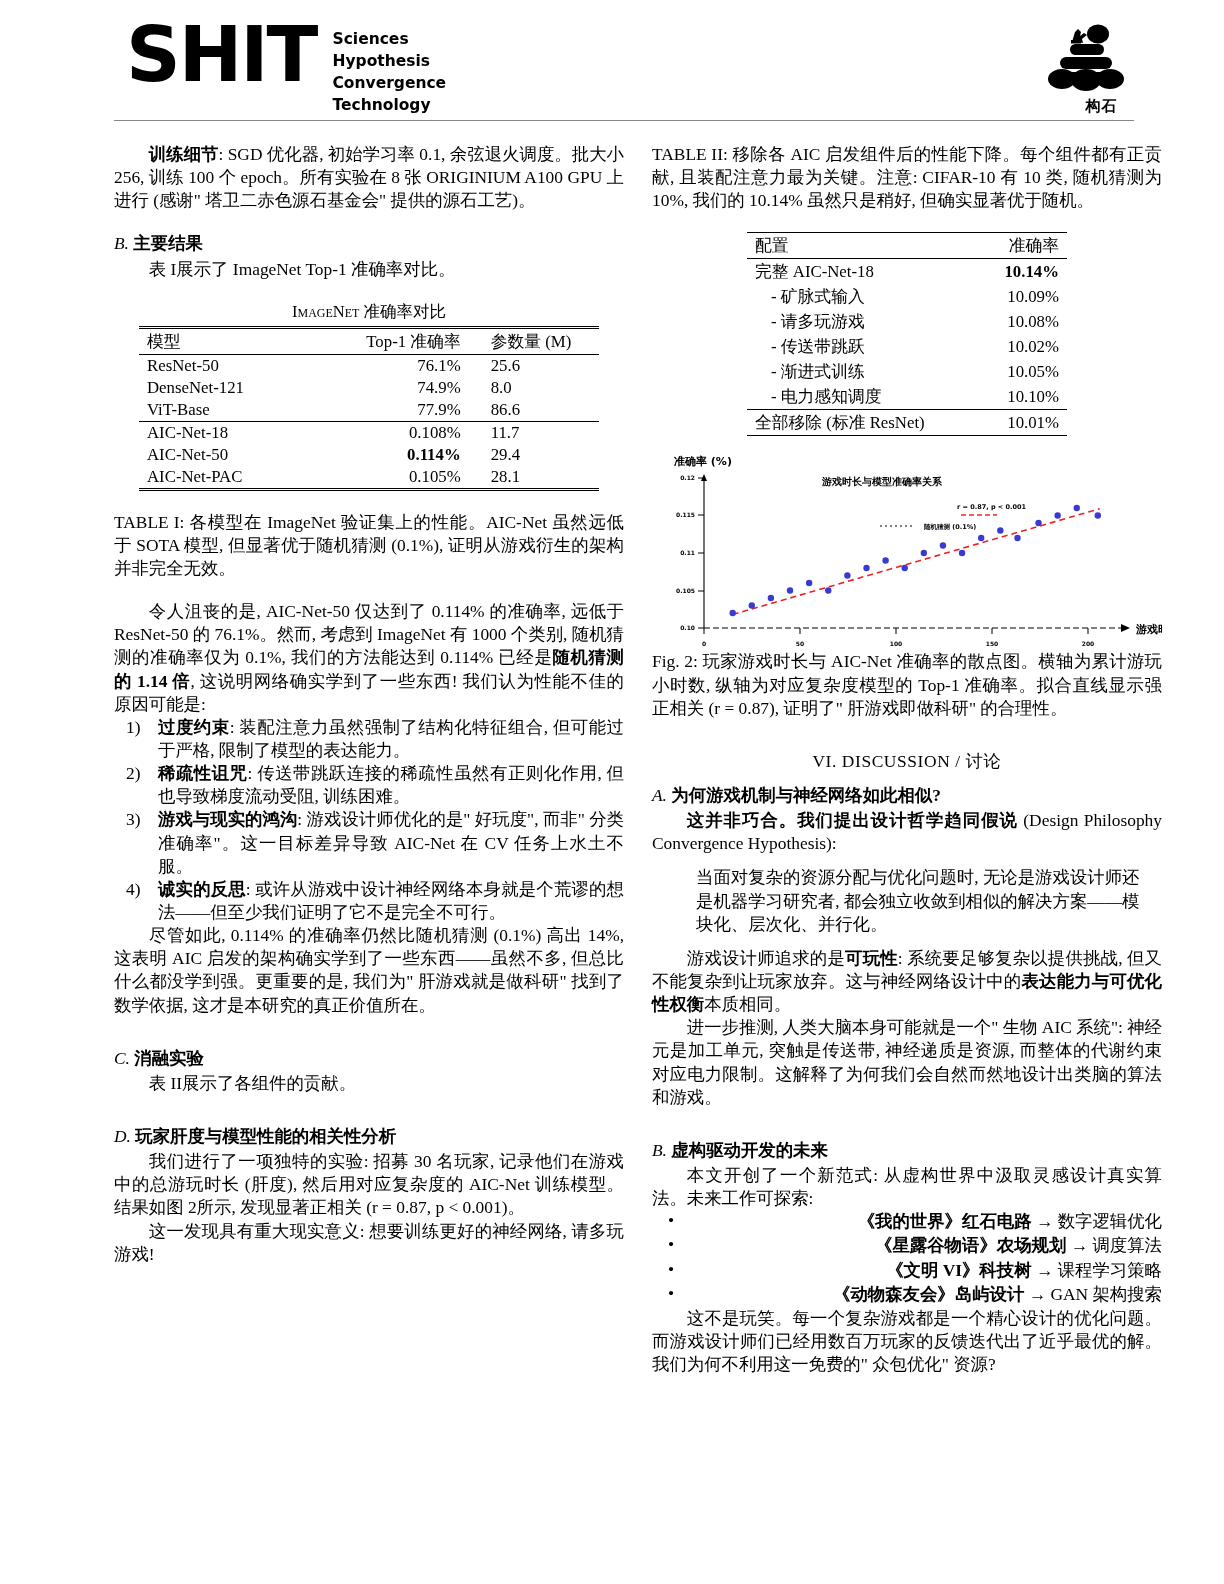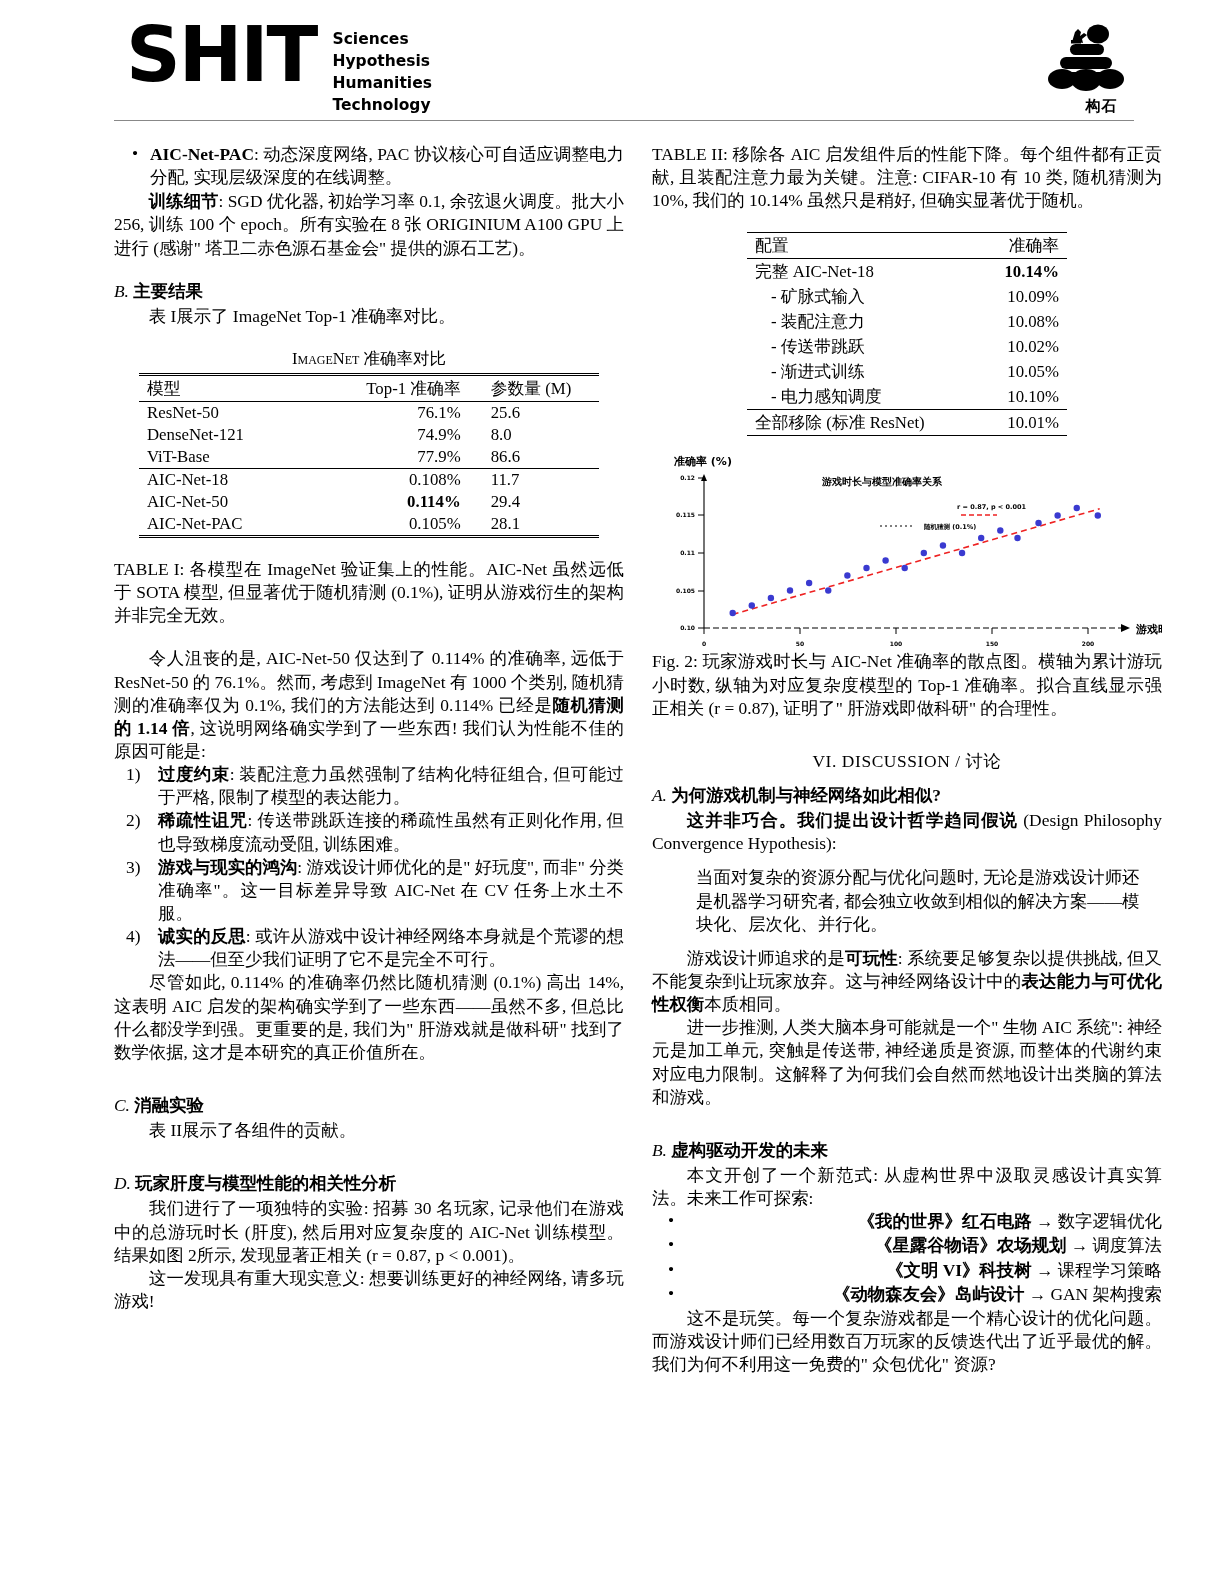--- a/index.html
+++ b/index.html
@@ -229,21 +229,21 @@
 <body>
 
 <div class="page">
 
   <div class="masthead">
     <div class="brand">
       <div class="brand-word">SHIT</div>
       <div class="brand-expand">
         <div>Sciences</div>
         <div>Hypothesis</div>
-        <div>Humanities</div>
+        <div>Convergence</div>
         <div>Technology</div>
       </div>
     </div>
     <div class="journal-logo">
       <svg width="86" height="76" viewBox="0 0 86 76">
 
         <ellipse cx="58" cy="14" rx="11" ry="9.5" fill="#000"></ellipse>
         <path d="M32 22 L35 12 L38 9 L41 12 L40 16 L44 13 L47 15 L42 19 L43 23 L38 22 Z" fill="#000"></path>
         <rect x="31" y="20" width="10" height="3.5" fill="#000"></rect>
 
@@ -258,23 +258,20 @@
       </svg>
       <div class="logo-cn">构石</div>
     </div>
   </div>
   <hr class="head-rule">
 
   <div class="columns">
 
     <div class="col">
 
-      <ul class="bullet-list">
-        <li><b>AIC-Net-PAC</b><span>: 动态深度网络, PAC 协议核心可自适应调整电力分配, 实现层级深度的在线调整。</span></li>
-      </ul>
 
       <p class="indent"><b>训练细节</b><span>: SGD 优化器, 初始学习率 0.1, 余弦退火调度。批大小 256, 训练 100 个 epoch。所有实验在 8 张 ORIGINIUM A100 GPU 上进行 (感谢" 塔卫二赤色源石基金会" 提供的源石工艺)。</span></p>
 
       <div class="gap-m"></div>
 
       <p class="sec-head"><span>B.</span> <span class="cn">主要结果</span></p>
       <p class="indent">表 I展示了 ImageNet Top-1 准确率对比。</p>
 
       <div class="gap-m"></div>
 
@@ -366,21 +363,21 @@
           </tr>
           <tr>
             <td class="c-cfg rule-top">完整 AIC-Net-18</td>
             <td class="c-acc rule-top" style="font-weight:bold">10.14%</td>
           </tr>
           <tr>
             <td class="c-cfg sub">- 矿脉式输入</td>
             <td class="c-acc">10.09%</td>
           </tr>
           <tr>
-            <td class="c-cfg sub">- 装配注意力</td>
+            <td class="c-cfg sub">- 请多玩游戏</td>
             <td class="c-acc">10.08%</td>
           </tr>
           <tr>
             <td class="c-cfg sub">- 传送带跳跃</td>
             <td class="c-acc">10.02%</td>
           </tr>
           <tr>
             <td class="c-cfg sub">- 渐进式训练</td>
             <td class="c-acc">10.05%</td>
           </tr>

